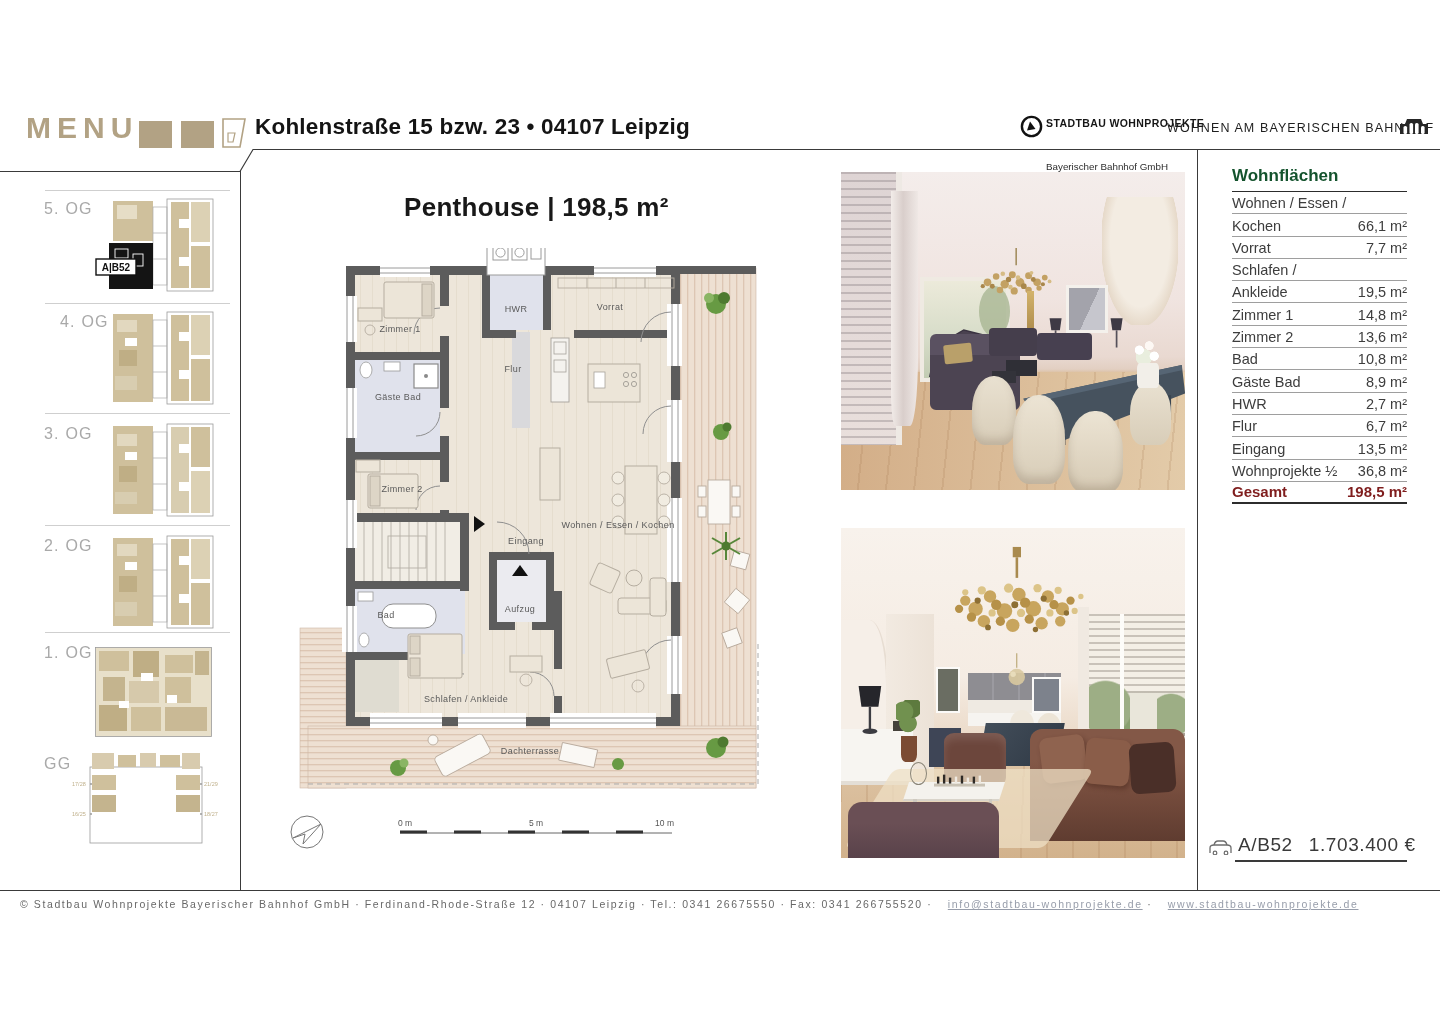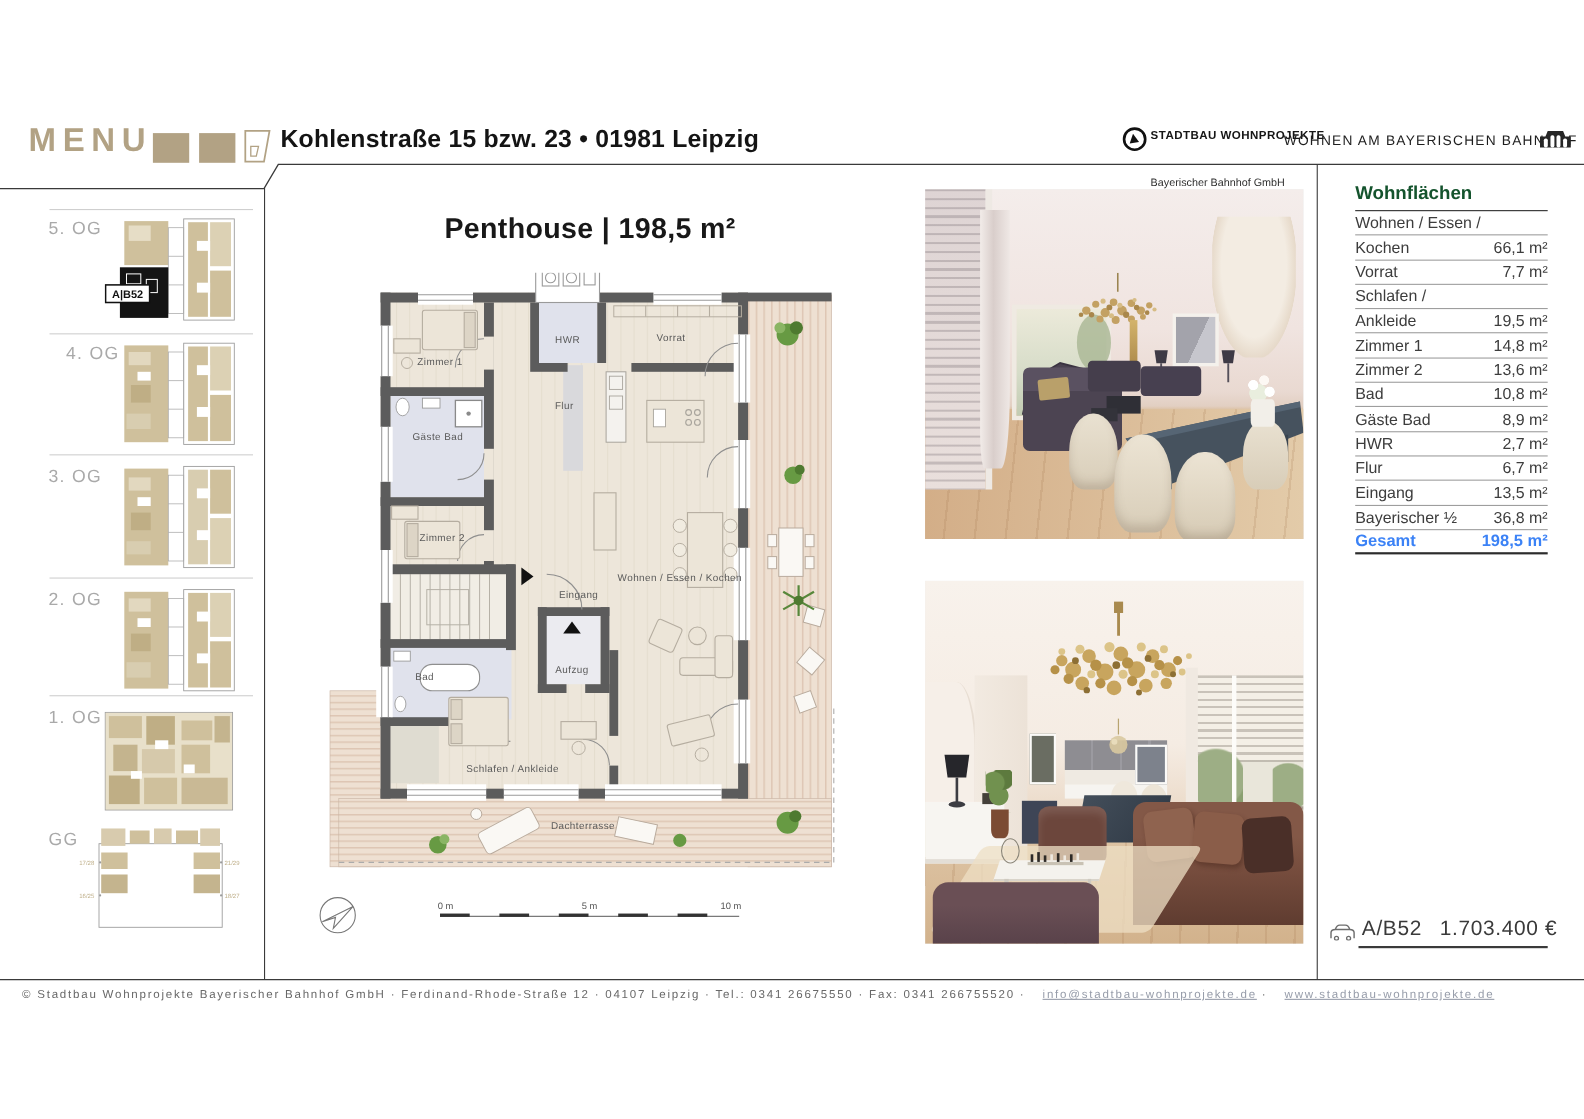--- a/index.html
+++ b/index.html
@@ -16,21 +16,21 @@
   
   .floor-label{font-size:16px;color:#a9a9a9;letter-spacing:1.2px;}
   .side-line{background:#cfcfcf;height:1px;left:45px;width:185px;}
   
   .plan-title{left:404px;top:192px;font-size:26px;font-weight:800;color:#181818;letter-spacing:.3px;}
   
   .wf{left:1232px;top:166px;width:175px;}
   .wf-title{font-size:17px;font-weight:bold;color:#14532d;padding-bottom:5px;border-bottom:1.8px solid #2c2c2c;}
   .wf-row{display:flex;justify-content:space-between;align-items:flex-end;height:22.3px;
           border-bottom:1px solid #9e9e9e;font-size:14.5px;color:#3d3d3d;padding-bottom:2px;box-sizing:border-box;}
-  .wf-row.total{font-weight:bold;color:#3b82f6;border-bottom:2.6px solid #2c2c2c;font-size:15px;}
+  .wf-row.total{font-weight:bold;color:#7f1d1d;border-bottom:2.6px solid #2c2c2c;font-size:15px;}
   
   .price{left:1238px;top:834px;font-size:19px;color:#3a3a3a;letter-spacing:.6px;white-space:nowrap;}
   .price .amt{margin-left:16px;}
   .price-line{left:1235px;top:860px;width:172px;height:1.6px;background:#3a3a3a;}
   
   .footer{left:20px;top:898px;font-size:10.5px;letter-spacing:1.6px;color:#686868;white-space:nowrap;}
   .footer a{color:#979daa;text-decoration:underline;margin-left:11px;}
   
   .photo{position:absolute;left:841px;width:344px;overflow:hidden;background:#eee;}
   .photo>div{position:absolute;}
@@ -45,21 +45,21 @@
   <line x1="0" y1="890.5" x2="1440" y2="890.5" stroke="#3a3a3a" stroke-width="1.2"></line>
 </svg>
 
 <div class="abs menu-label">MENU</div>
 <div class="abs menu-sq" style="left:139px"></div>
 <div class="abs menu-sq" style="left:181px"></div>
 <svg class="abs" style="left:220px;top:116px" width="27" height="35" viewBox="0 0 27 35">
   <path d="M3,3 L25,3 L20,31 L3,31 Z" fill="none" stroke="#b2a284" stroke-width="1.6"></path>
   <path d="M8,17 L15,17 L13,26 L8,26 Z" fill="none" stroke="#b2a284" stroke-width="1.2"></path>
 </svg>
-<div class="abs address">Kohlenstraße 15 bzw. 23 • 01981 Leipzig</div>
+<div class="abs address">Kohlenstraße 15 bzw. 23 • 04107 Leipzig</div>
 
 <svg class="abs" style="left:1020px;top:115px" width="23" height="23" viewBox="0 0 23 23">
   <circle cx="11.5" cy="11.5" r="9.6" fill="none" stroke="#111" stroke-width="2.4"></circle>
   <path d="M7,15.5 L15.5,14 L10,6.5 Z" fill="#111"></path>
 </svg>
 <div class="abs logo-text1">STADTBAU WOHNPROJEKTE</div>
 <div class="abs logo-text2">Bayerischer Bahnhof GmbH</div>
 <div class="abs proj-title">WOHNEN AM BAYERISCHEN BAHNHOF</div>
 <svg class="abs" style="left:1399px;top:116px" width="30" height="19" viewBox="0 0 30 19">
   <path d="M1,18 V8 L6,8 L8,3 L22,3 L24,8 L29,8 V18 Z" fill="#262626"></path>
@@ -721,21 +721,21 @@
     </div>
   <div class="wf-row">
       <span>Flur</span>
       <span>6,7 m²</span>
     </div>
   <div class="wf-row">
       <span>Eingang</span>
       <span>13,5 m²</span>
     </div>
   <div class="wf-row">
-      <span>Bayerischer ½</span>
+      <span>Wohnprojekte ½</span>
       <span>36,8 m²</span>
     </div>
   <div class="wf-row total">
       <span>Gesamt</span>
       <span>198,5 m²</span>
     </div>
 </div>
 
 <svg class="abs" style="left:1208px;top:840px" width="25" height="15" viewBox="0 0 25 15">
   <path d="M2,13 V8 Q2,5 6,5 L19,5 Q23,5 23,8 V13" fill="none" stroke="#6d6d6d" stroke-width="1.3"></path>

